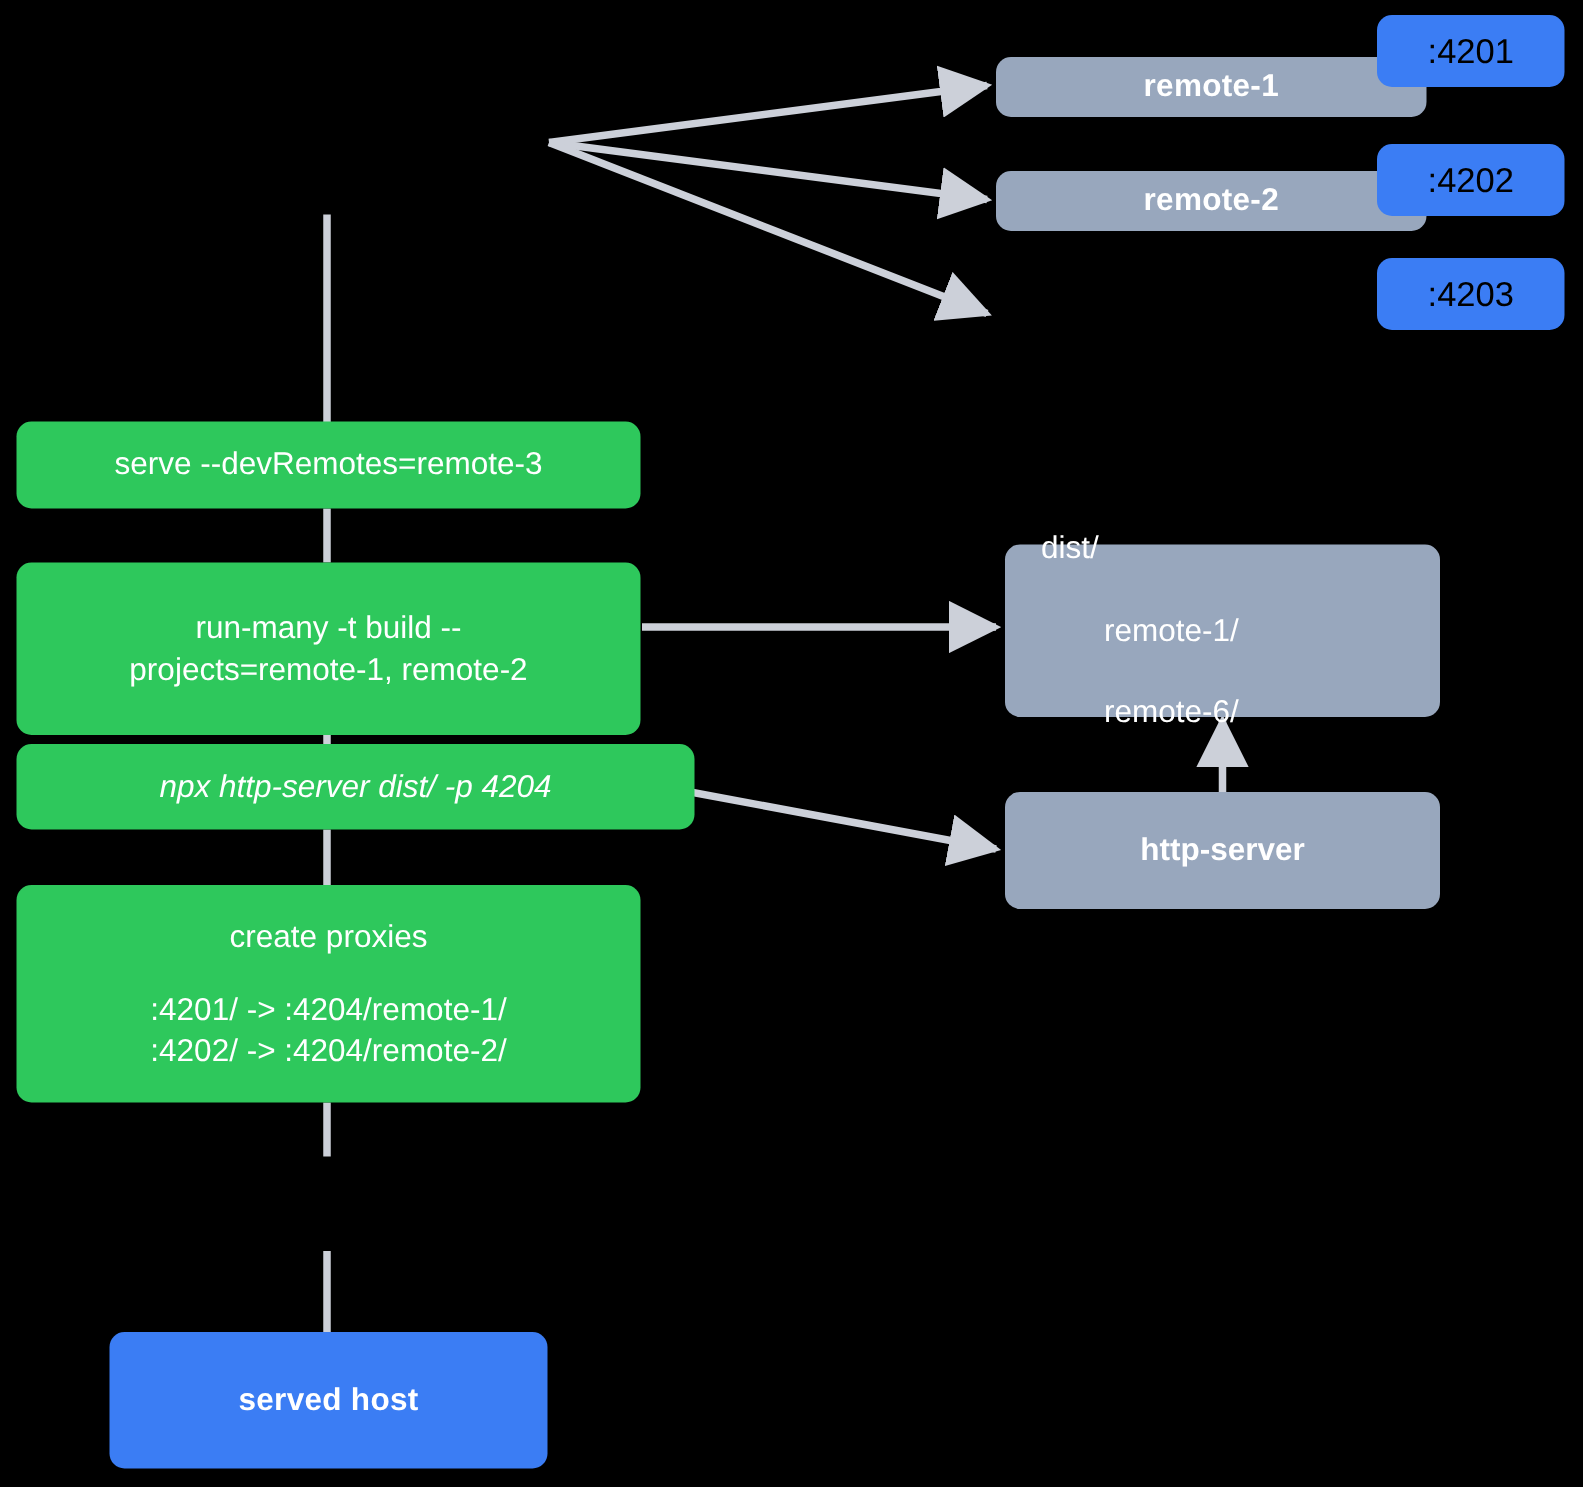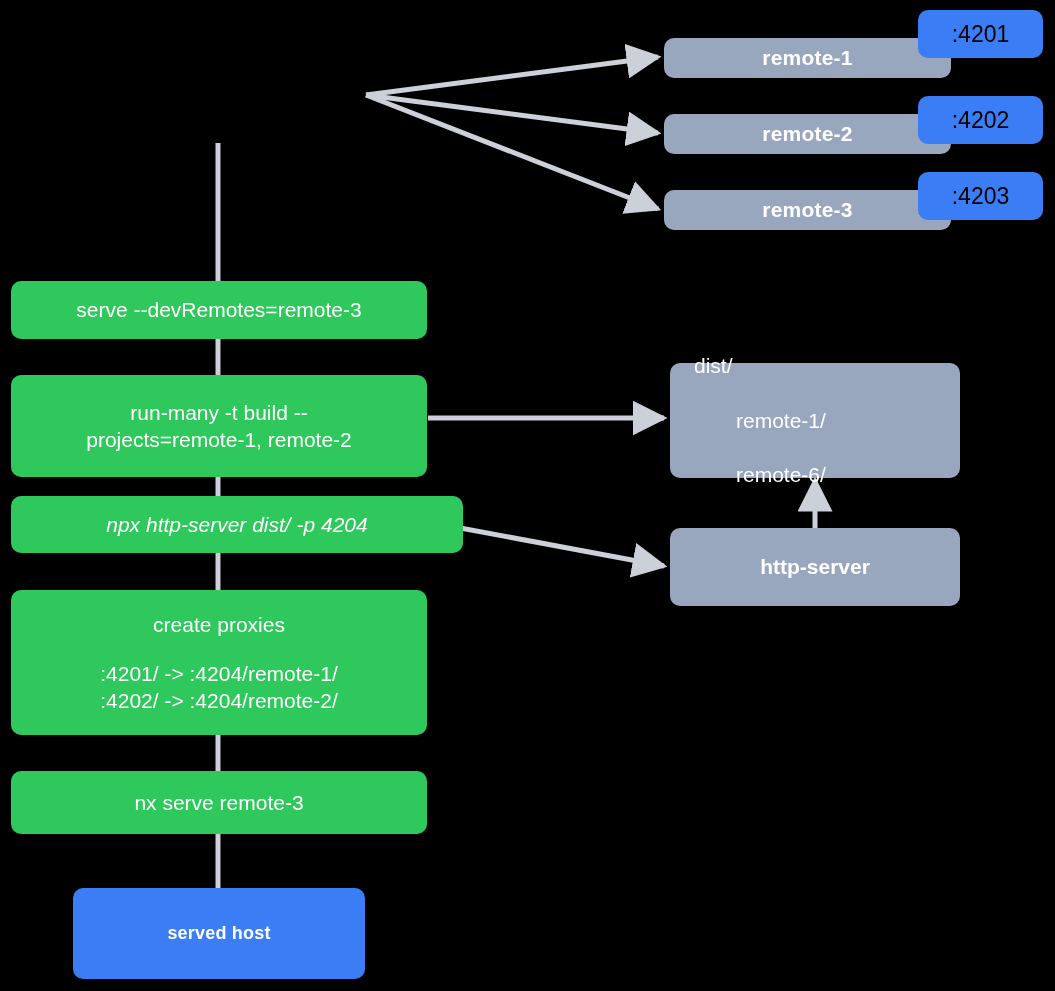--- a/index.html
+++ b/index.html
@@ -32,21 +32,21 @@
   }
   .node-host {
     background: #12a7e8;
     font-weight: bold;
     font-size: 21px;
     letter-spacing: 0.2px;
   }
   .node-served {
     background: #3b7df4;
     font-weight: bold;
-    font-size: 18px;
+    font-size: 21px;
     letter-spacing: 0.2px;
     text-align: center;
   }
   .node-remote {
     background: #98a7bd;
     font-weight: bold;
     font-size: 21px;
     letter-spacing: 0.2px;
   }
   .node-green {
@@ -135,49 +135,43 @@
     <span>:4201</span>
   </div>
 
   <div class="node node-remote" style="left:664px; top:114px; width:287px; height:40px;">
     <span>remote-2</span>
   </div>
   <div class="badge" style="left:918px; top:96px; width:125px; height:48px;">
     <span>:4202</span>
   </div>
 
-  <div class="node node-remote" style="left:664px; top:190px; width:287px; height:40px;">
-    <span>remote-3</span>
-  </div>
   <div class="badge" style="left:918px; top:172px; width:125px; height:48px;">
     <span>:4203</span>
   </div>
 
   <div class="node node-green" style="left:11px; top:281px; width:416px; height:58px;">
     <span>serve --devRemotes=remote-3</span>
   </div>
 
-  <div class="node node-green" style="left:11px; top:375px; width:416px; height:102px;">
+  <div class="node node-green" style="left:11px; top:375px; width:416px; height:115px;">
     <span>run-many -t build --
 projects=remote-1, remote-2</span>
   </div>
 
   <div class="node node-green" style="left:11px; top:496px; width:452px; height:57px;font-style:italic;">
     <span>npx http-server dist/ -p 4204</span>
   </div>
 
   <div class="node node-green" style="left:11px; top:590px; width:416px; height:145px;">
     <span class="proxy-title">create proxies</span>
     <span class="proxy-line">:4201/ -&gt; :4204/remote-1/</span>
     <span class="proxy-line">:4202/ -&gt; :4204/remote-2/</span>
   </div>
 
-  <div class="node node-green" style="left:11px; top:771px; width:416px; height:63px;">
-    <span>nx serve remote-3</span>
-  </div>
 
   <div class="node node-served" style="left:73px; top:888px; width:292px; height:91px;">
     <span>served host</span>
   </div>
 
   <div class="node node-gray" style="left:670px; top:363px; width:290px; height:115px; justify-content:center;">
     <span class="dist-body">
       <span class="lvl1">dist/</span>
       <span class="lvl2">remote-1/</span>
       <span class="lvl2">remote-6/</span>

